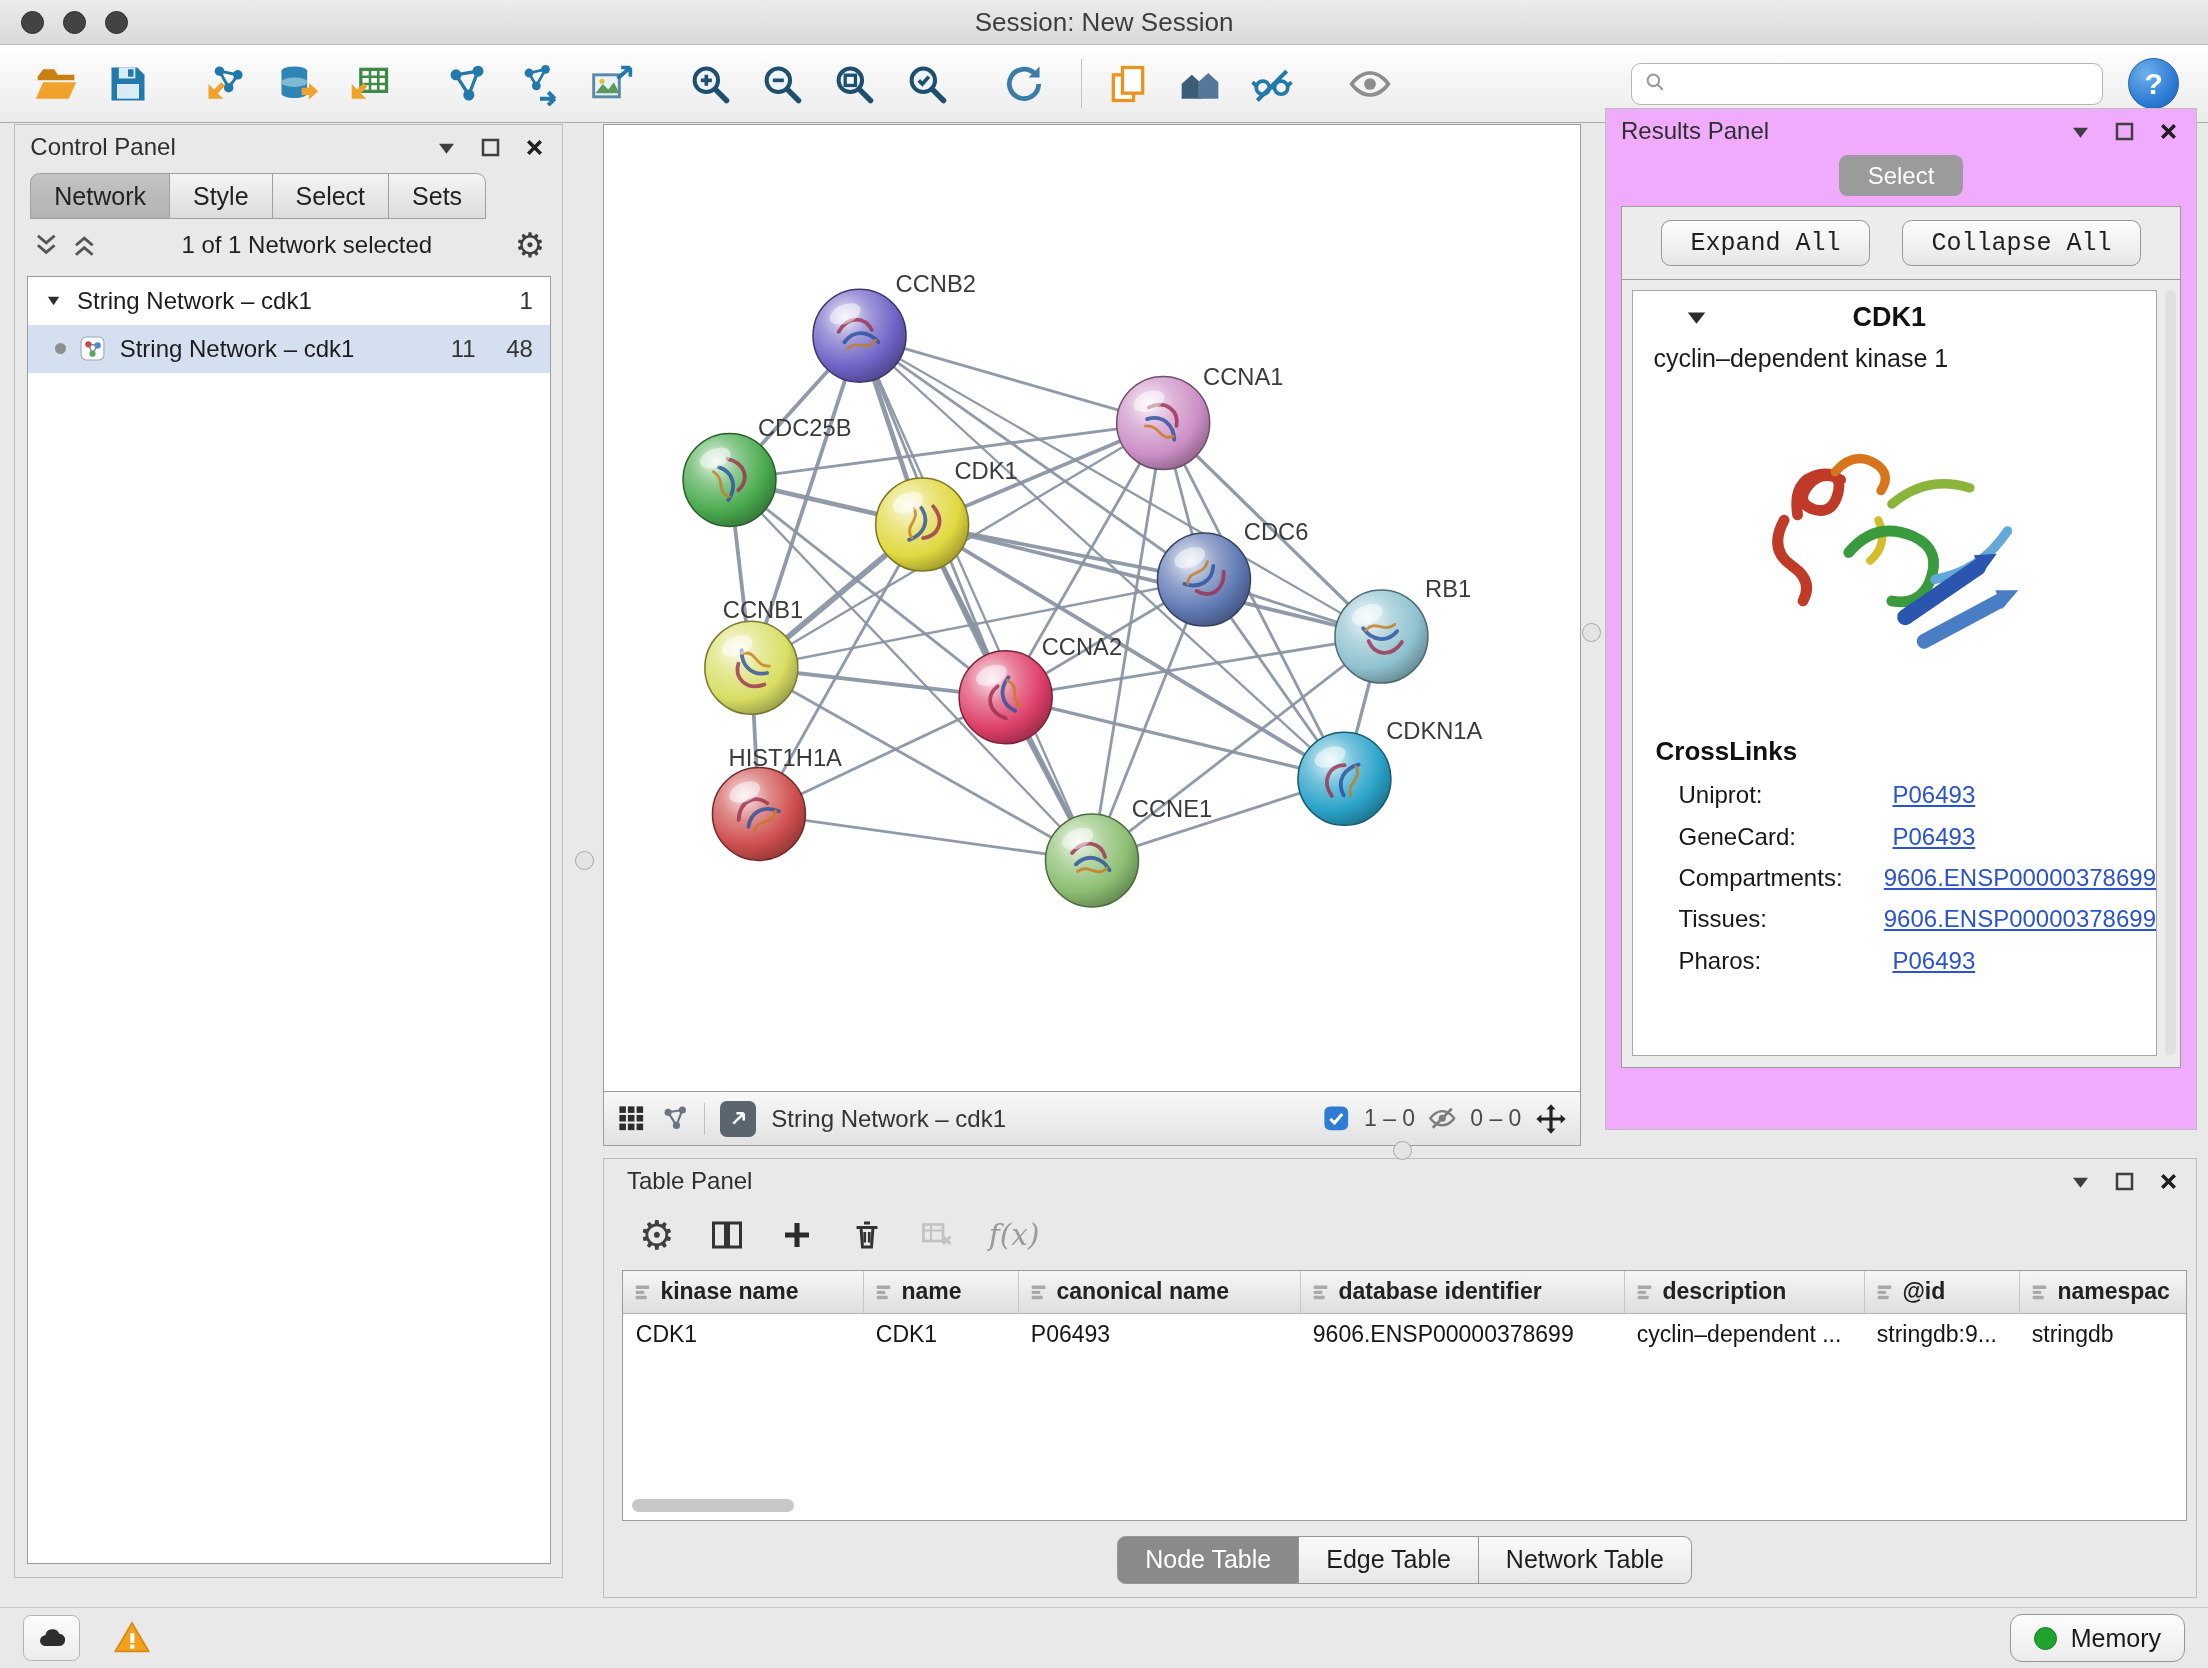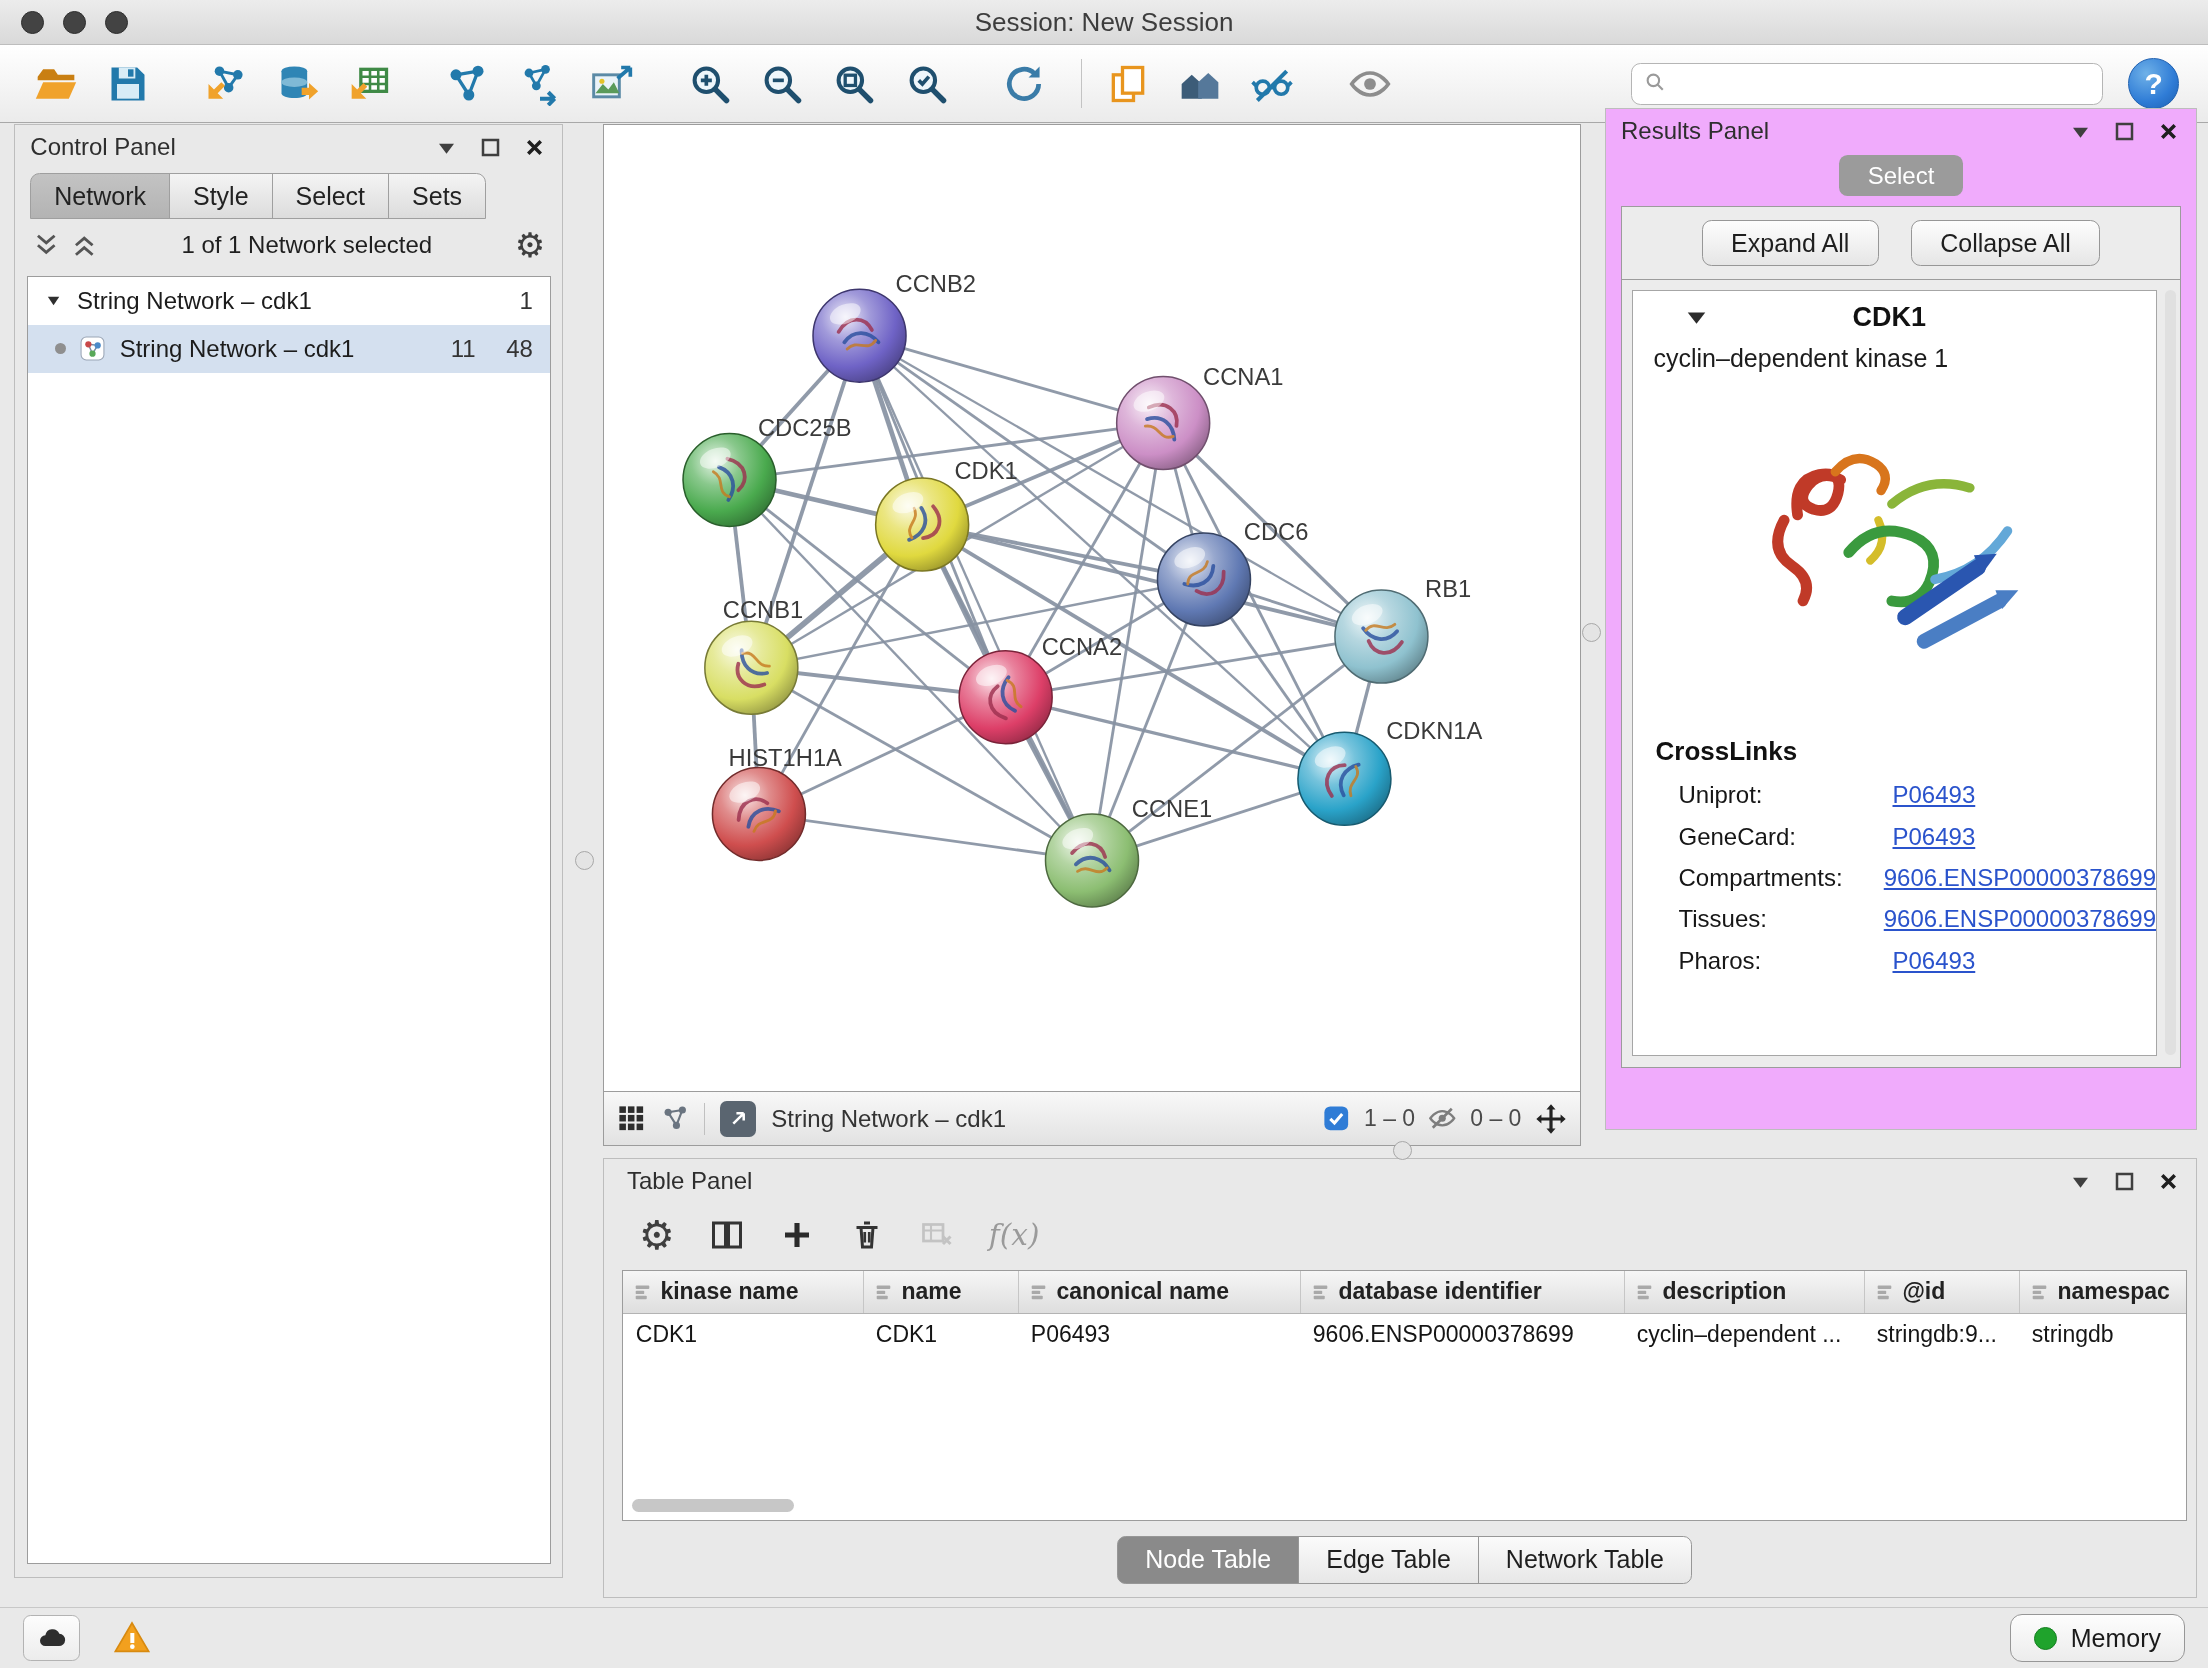--- a/index.html
+++ b/index.html
@@ -73,21 +73,21 @@
   .vs-count{font-size:23px;}
 
   
   .rpanel{position:absolute;left:1605px;top:108px;width:592px;height:1022px;
     background:#f0abfc;border:1px solid #bdbdbd;box-sizing:border-box;}
   .string-pill{width:max-content;margin:1.9px auto 9.5px;background:#9b9b9b;color:#fff;
     font-size:24px;padding:6.7px 28.5px;border-radius:8.6px;}
   .rbox{margin:0 15px;border:1px solid #9c9c9c;background:#ececec;padding:13.3px 9.5px;
     display:flex;justify-content:center;gap:32px;}
   .rbtn{height:44px;padding:0 28.5px;font-size:25px;color:#1e1e1e;border:1px solid #979797;border-radius:9.5px;
-    background:linear-gradient(#fdfdfd,#e6e6e6);display:flex;align-items:center;}
+    background:linear-gradient(#fdfdfd,#e6e6e6);display:flex;align-items:center;font-family:Liberation Mono, monospace;}
   .card-wrap{margin:0 15px;border:1px solid #9c9c9c;border-top:none;background:#ececec;
     padding:9.5px 23px 11.4px 9.5px;position:relative;height:788px;box-sizing:border-box;}
   .vscroll{position:absolute;right:3.8px;top:9.5px;width:11.4px;height:765px;background:#e0e0e0;border-radius:5.7px;}
   .card{background:#fff;border:1px solid #a6a6a6;height:100%;box-sizing:border-box;overflow:hidden;}
   .card-head{display:flex;align-items:center;height:53px;padding-left:51px;}
   .card-head svg{width:25px;height:25px;}
   .card-title{flex:1;text-align:center;margin-right:86px;font-weight:bold;font-size:27px;color:#111;}
   .card-desc{padding:0 21px 7.6px;font-size:25px;color:#1c1c1c;}
   .ribbon{display:flex;justify-content:center;padding:5.7px 0 1.9px;}
   .xl-title{padding:15px 23px 7.6px;font-weight:bold;font-size:26px;color:#111;}

